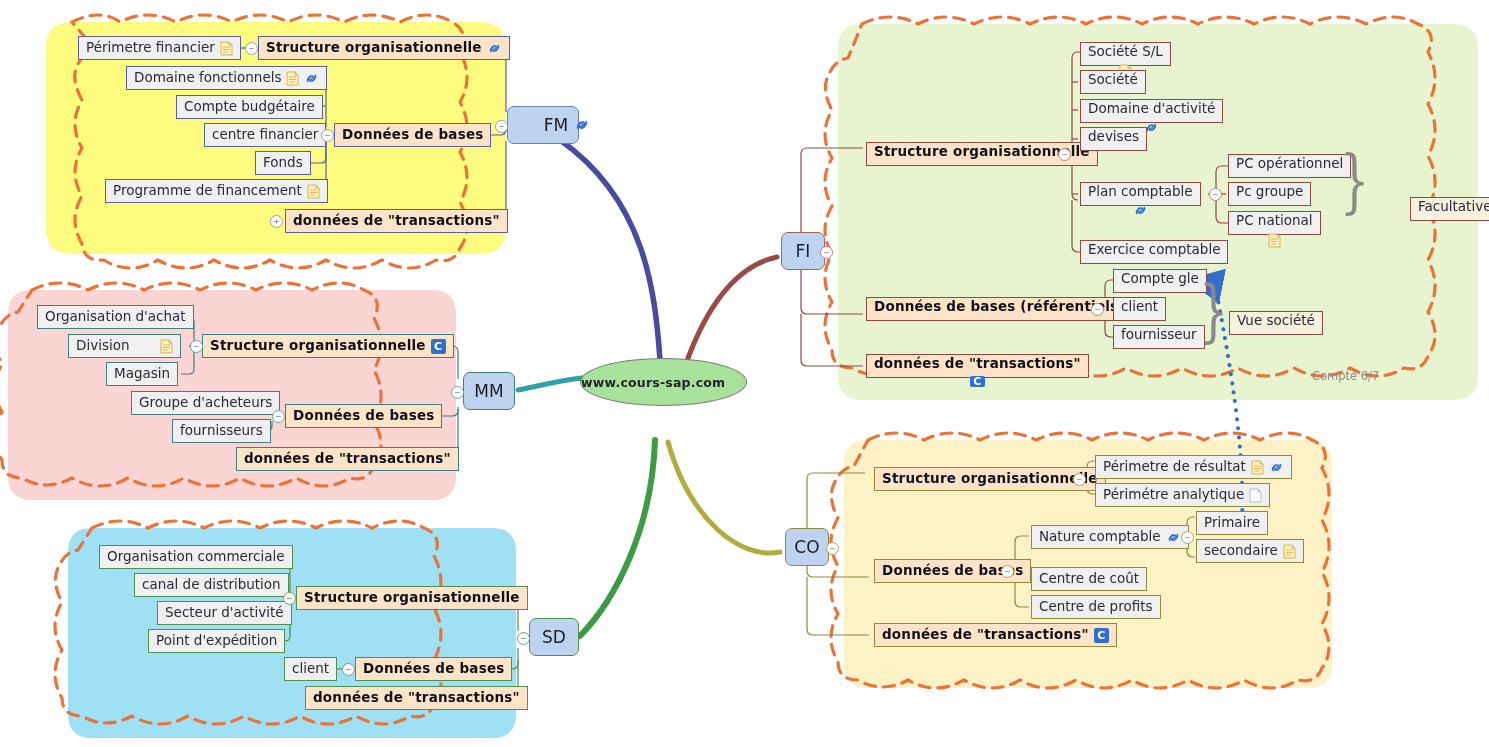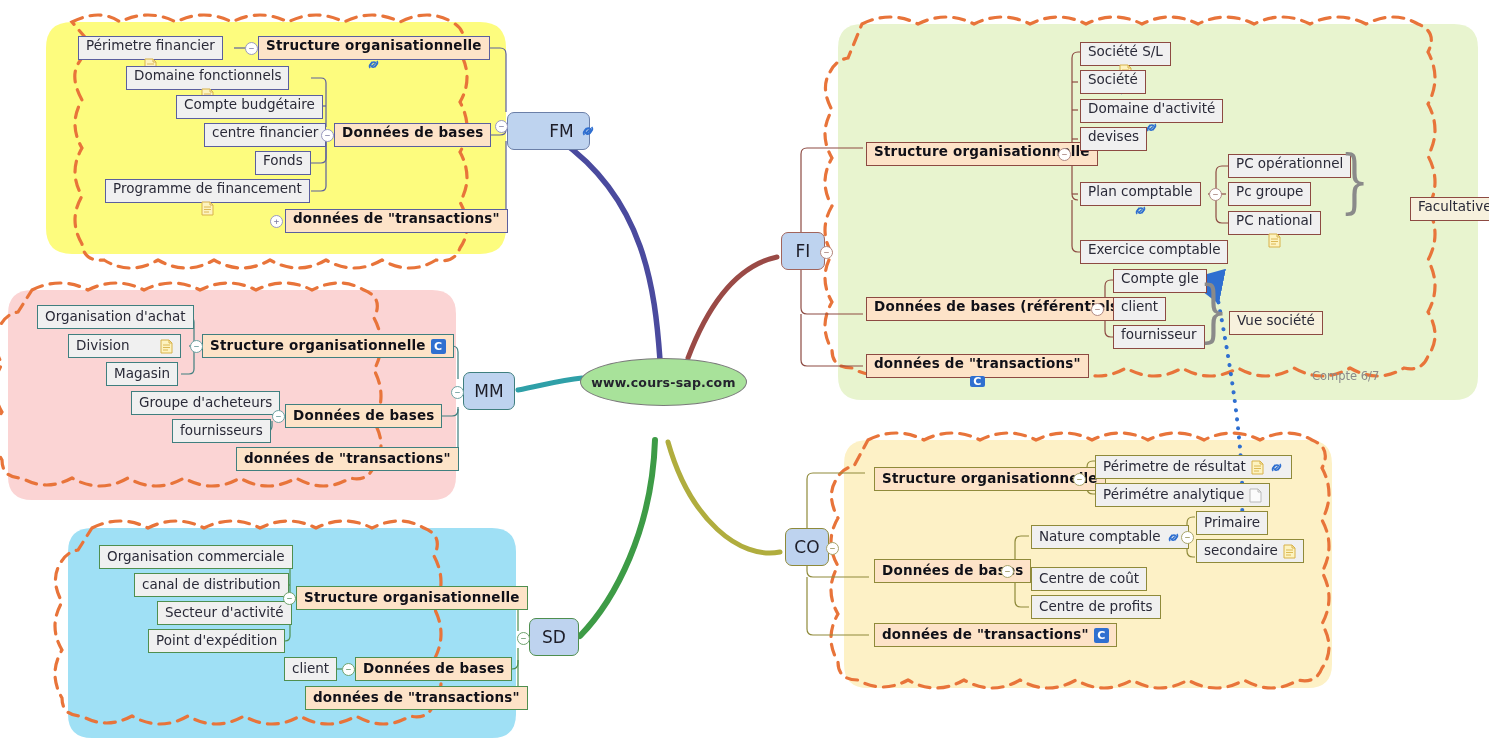--- a/index.html
+++ b/index.html
@@ -26,21 +26,21 @@
     background:#fde3c8;
     font-family:"DejaVu Sans",sans-serif;
     font-weight:bold;
     font-size:13.5px;
     letter-spacing:.2px;
     color:#101018;
   }
   .node.note{background:#f7f1dd;}
 
   
-  .fm  .node{border-color:#5b5f9e;flex-direction:column;}
+  .fm  .node{border-color:#5b5f9e;}
   .mm  .node{border-color:#3f7f7f;}
   .sd  .node{border-color:#4f8f4f;}
   .fi  .node{border-color:#8d4a42;flex-direction:column;}
   .co  .node{border-color:#8f8a3a;}
 
   
   .module{
     position:absolute;box-sizing:border-box;
     display:flex;align-items:center;justify-content:center;gap:6px;
     background:#bed3ef;border:1px solid #6b7fa8;border-radius:7px;
@@ -49,21 +49,21 @@
   .module.fi-m{border-color:#a2655c;}
   .module.co-m{border-color:#8f8a3a;}
   .module.sd-m{border-color:#4f8f4f;}
   .module.mm-m{border-color:#3f7f7f;}
 
   
   #center-node{
     position:absolute;left:580px;top:358px;width:165px;height:46px;
     border-radius:50%;
     background:#a8e29a;border:1px solid #7a7a7a;
-    display:flex;align-items:center;justify-content:center;
+    display:flex;align-items:center;justify-content:flex-start;
     font-size:12.5px;font-weight:bold;color:#24242e;
     letter-spacing:.2px;
   }
 
   
   .ico{display:inline-block;flex:0 0 auto;line-height:0;}
   .ico svg{display:block;}
   .badge-c{
     display:inline-flex;align-items:center;justify-content:center;
     width:15px;height:15px;background:#2f6fd0;color:#fff;
@@ -307,21 +307,21 @@
       <span>Données de bases</span>
     </div>
     <div class="toggle fm-t" style="left:321px;top:129px;">−</div>
 
     <div class="node accent" style="left:285px;top:209px;">
       <span>données de "transactions"</span>
     </div>
     <div class="toggle fm-t" style="left:270px;top:215px;">+</div>
   </div>
 
-  <div class="module" style="left:507px;top:112px;width:83px;height:38px;padding-left:48px;">
+  <div class="module" style="left:507px;top:106px;width:72px;height:38px;padding-left:48px;">
     <span>FM</span>
     <span class="ico">
         <svg width="16" height="14" viewBox="0 0 16 14">
           <path d="M6 9.5 9.5 6" stroke="#2f6fd0" stroke-width="1.8"></path>
           <path d="M4.4 10.8a2.6 2.6 0 0 1 0-3.7L6.6 5a2.6 2.6 0 0 1 3.7 3.7L9.2 9.8" fill="none" stroke="#2f6fd0" stroke-width="1.8"></path>
           <path d="M11.6 3.2a2.6 2.6 0 0 1 0 3.7L9.4 9a2.6 2.6 0 0 1-3.7-3.7L6.8 4.2" fill="none" stroke="#2f6fd0" stroke-width="1.8"></path>
         </svg>
       </span>
   </div>
   <div class="toggle fm-t" style="left:495px;top:120px;">−</div>

